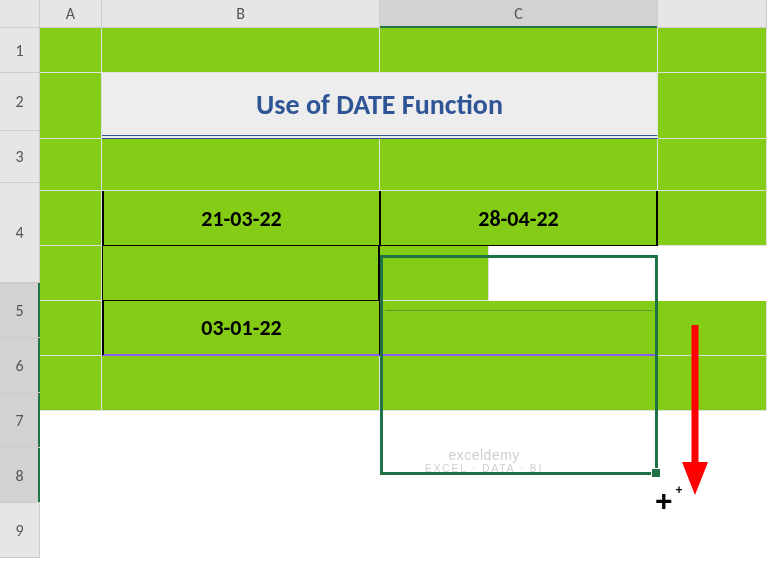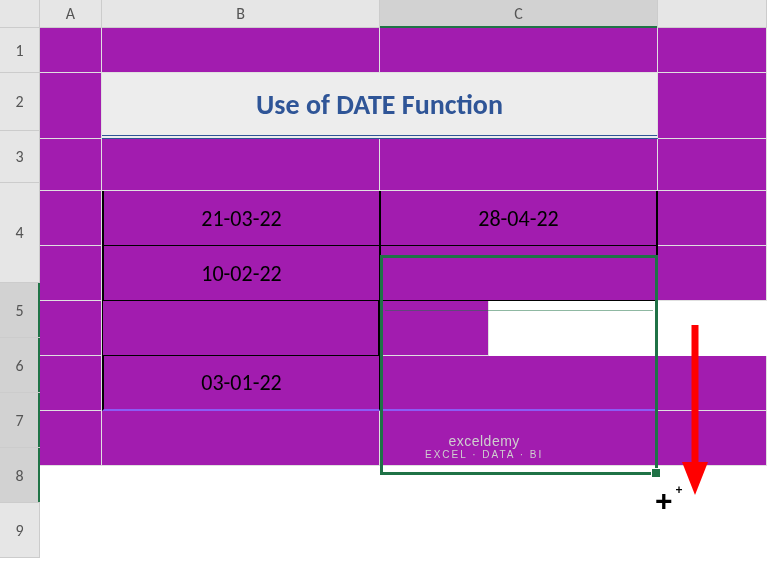--- a/index.html
+++ b/index.html
@@ -92,21 +92,22 @@
     right:0;
   }
   .grid-row { display:flex; }
   .cell {
     border-right: 1px solid #e0e0e0;
     border-bottom: 1px solid #e0e0e0;
     font-size: 20px;
     display:flex;
     align-items:center;
     justify-content:center;
-    background:#a21caf;
+    background:#84cc16;
+    font-weight:bold;
   }
   .cA { width:62px; }
   .cB { width:278px; }
   .cC { width:278px; }
   .cD { width:109px; }
   .h1 { height:45px; }
   .h2 { height:66px; }
   .h3 { height:52px; }
   .h4 { height:100px; }
   .h5,.h6,.h7,.h8 { height:55px; }
@@ -207,21 +208,21 @@
   }
   .cursor-plus .small {
     font-size: 12px;
     position:absolute;
     top: -2px;
     right: -10px;
   }
 
   .watermark {
     position:absolute;
-    top: 434px;
+    top: 448px;
     left: 425px;
     font-size: 14px;
     color: #cfcfcf;
     text-align:center;
     font-family: Arial, sans-serif;
     line-height:1.1;
     letter-spacing:.5px;
     pointer-events:none;
   }
   .watermark .small {
@@ -277,26 +278,20 @@
     </div>
 
 
     <div class="grid-row">
       <div class="cell cA h5"></div>
       <div class="cell cB h5 td-date">21-03-22</div>
       <div class="cell cC h5 td-last">28-04-22</div>
       <div class="cell cD h5"></div>
     </div>
 
-    <div class="grid-row">
-      <div class="cell cA h6"></div>
-      <div class="cell cB h6 td-date">10-02-22</div>
-      <div class="cell cC h6 td-last"></div>
-      <div class="cell cD h6"></div>
-    </div>
 
     <div class="grid-row">
       <div class="cell cA h7"></div>
       <div class="cell cC h7 td-last"></div>
       <div class="cell cD h7"></div>
     </div>
 
     <div class="grid-row">
       <div class="cell cA h8"></div>
       <div class="cell cB h8 td-date last-row-b">03-01-22</div>

